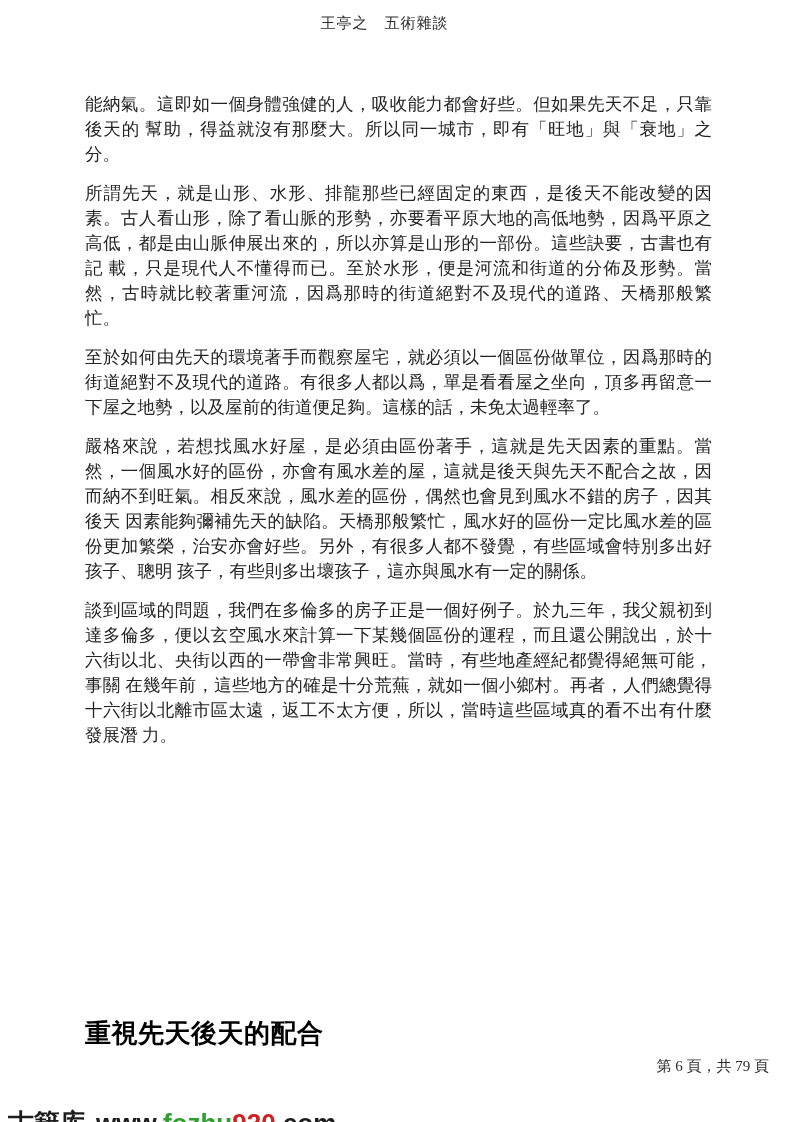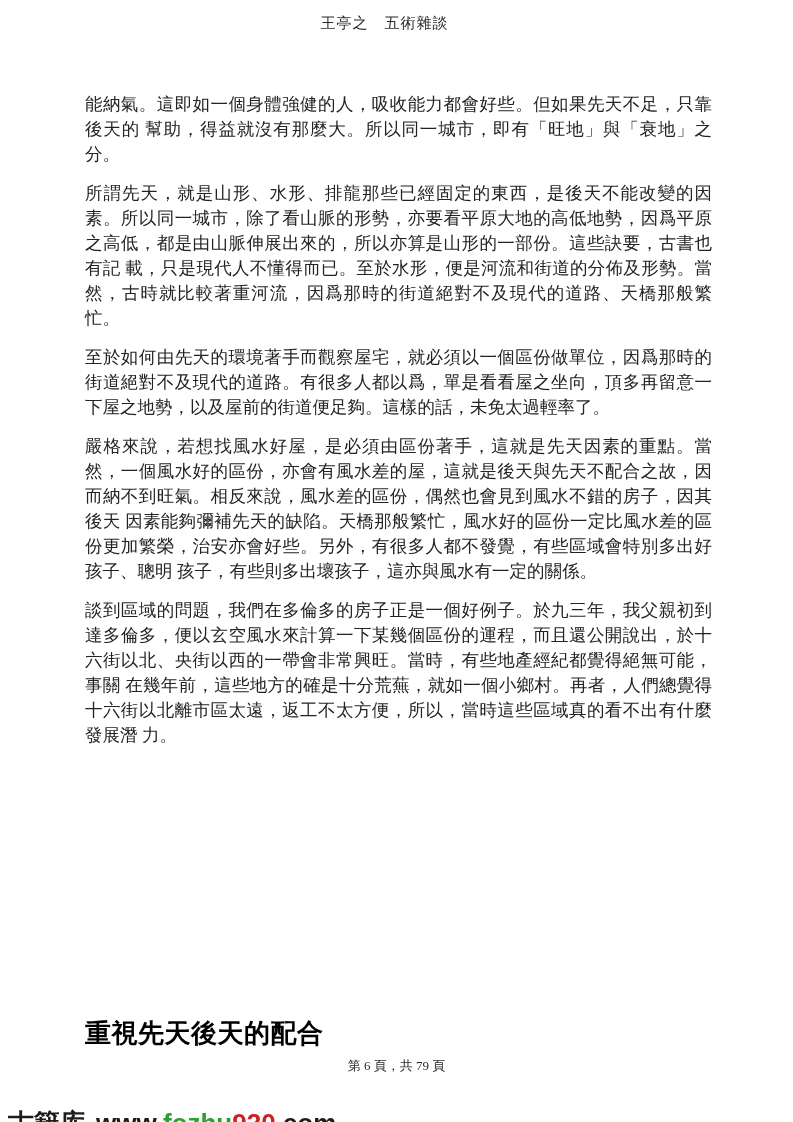--- a/index.html
+++ b/index.html
@@ -49,24 +49,23 @@
     font-size: 26px;
     line-height: 34px;
     color: #000000;
     letter-spacing: 0.5px;
   }
   .page-number {
     position: absolute;
     top: 1057px;
     left: 0;
     width: 100%;
-    text-align: center;
-    font-size: 13px;
+    text-align: right;
+    font-size: 15px;
     color: #2b2b2b;
-    padding-left: 12px;
   }
   .watermark {
     position: absolute;
     left: 8px;
     top: 1108px;
     font-family: "Liberation Sans", "DejaVu Sans", sans-serif;
     font-weight: bold;
     font-size: 26px;
     line-height: 30px;
     white-space: nowrap;
@@ -78,21 +77,21 @@
 </style>
 </head>
 <body>
 
 <div class="page">
 
   <div class="running-header">王亭之　五術雜談</div>
 
   <div class="body-text">
     <p>能納氣。這即如一個身體強健的人，吸收能力都會好些。但如果先天不足，只靠後天的 幫助，得益就沒有那麼大。所以同一城市，即有「旺地」與「衰地」之分。</p>
-    <p>所謂先天，就是山形、水形、排龍那些已經固定的東西，是後天不能改變的因素。所以同一城市，除了看山脈的形勢，亦要看平原大地的高低地勢，因爲平原之高低，都是由山脈伸展出來的，所以亦算是山形的一部份。這些訣要，古書也有記 載，只是現代人不懂得而已。至於水形，便是河流和街道的分佈及形勢。當然，古時就比較著重河流，因爲那時的街道絕對不及現代的道路、天橋那般繁忙。</p>
+    <p>所謂先天，就是山形、水形、排龍那些已經固定的東西，是後天不能改變的因素。古人看山形，除了看山脈的形勢，亦要看平原大地的高低地勢，因爲平原之高低，都是由山脈伸展出來的，所以亦算是山形的一部份。這些訣要，古書也有記 載，只是現代人不懂得而已。至於水形，便是河流和街道的分佈及形勢。當然，古時就比較著重河流，因爲那時的街道絕對不及現代的道路、天橋那般繁忙。</p>
     <p>至於如何由先天的環境著手而觀察屋宅，就必須以一個區份做單位，因爲那時的街道絕對不及現代的道路。有很多人都以爲，單是看看屋之坐向，頂多再留意一下屋之地勢，以及屋前的街道便足夠。這樣的話，未免太過輕率了。</p>
     <p>嚴格來說，若想找風水好屋，是必須由區份著手，這就是先天因素的重點。當然，一個風水好的區份，亦會有風水差的屋，這就是後天與先天不配合之故，因而納不到旺氣。相反來說，風水差的區份，偶然也會見到風水不錯的房子，因其後天 因素能夠彌補先天的缺陷。天橋那般繁忙，風水好的區份一定比風水差的區份更加繁榮，治安亦會好些。另外，有很多人都不發覺，有些區域會特別多出好孩子、聰明 孩子，有些則多出壞孩子，這亦與風水有一定的關係。</p>
     <p>談到區域的問題，我們在多倫多的房子正是一個好例子。於九三年，我父親初到 達多倫多，便以玄空風水來計算一下某幾個區份的運程，而且還公開說出，於十六街以北、央街以西的一帶會非常興旺。當時，有些地產經紀都覺得絕無可能，事關 在幾年前，這些地方的確是十分荒蕪，就如一個小鄉村。再者，人們總覺得十六街以北離市區太遠，返工不太方便，所以，當時這些區域真的看不出有什麼發展潛 力。</p>
   </div>
 
   <div class="section-heading">重視先天後天的配合</div>
 
   <div class="page-number">第 6 頁，共 79 頁</div>
 
   <div class="watermark">

